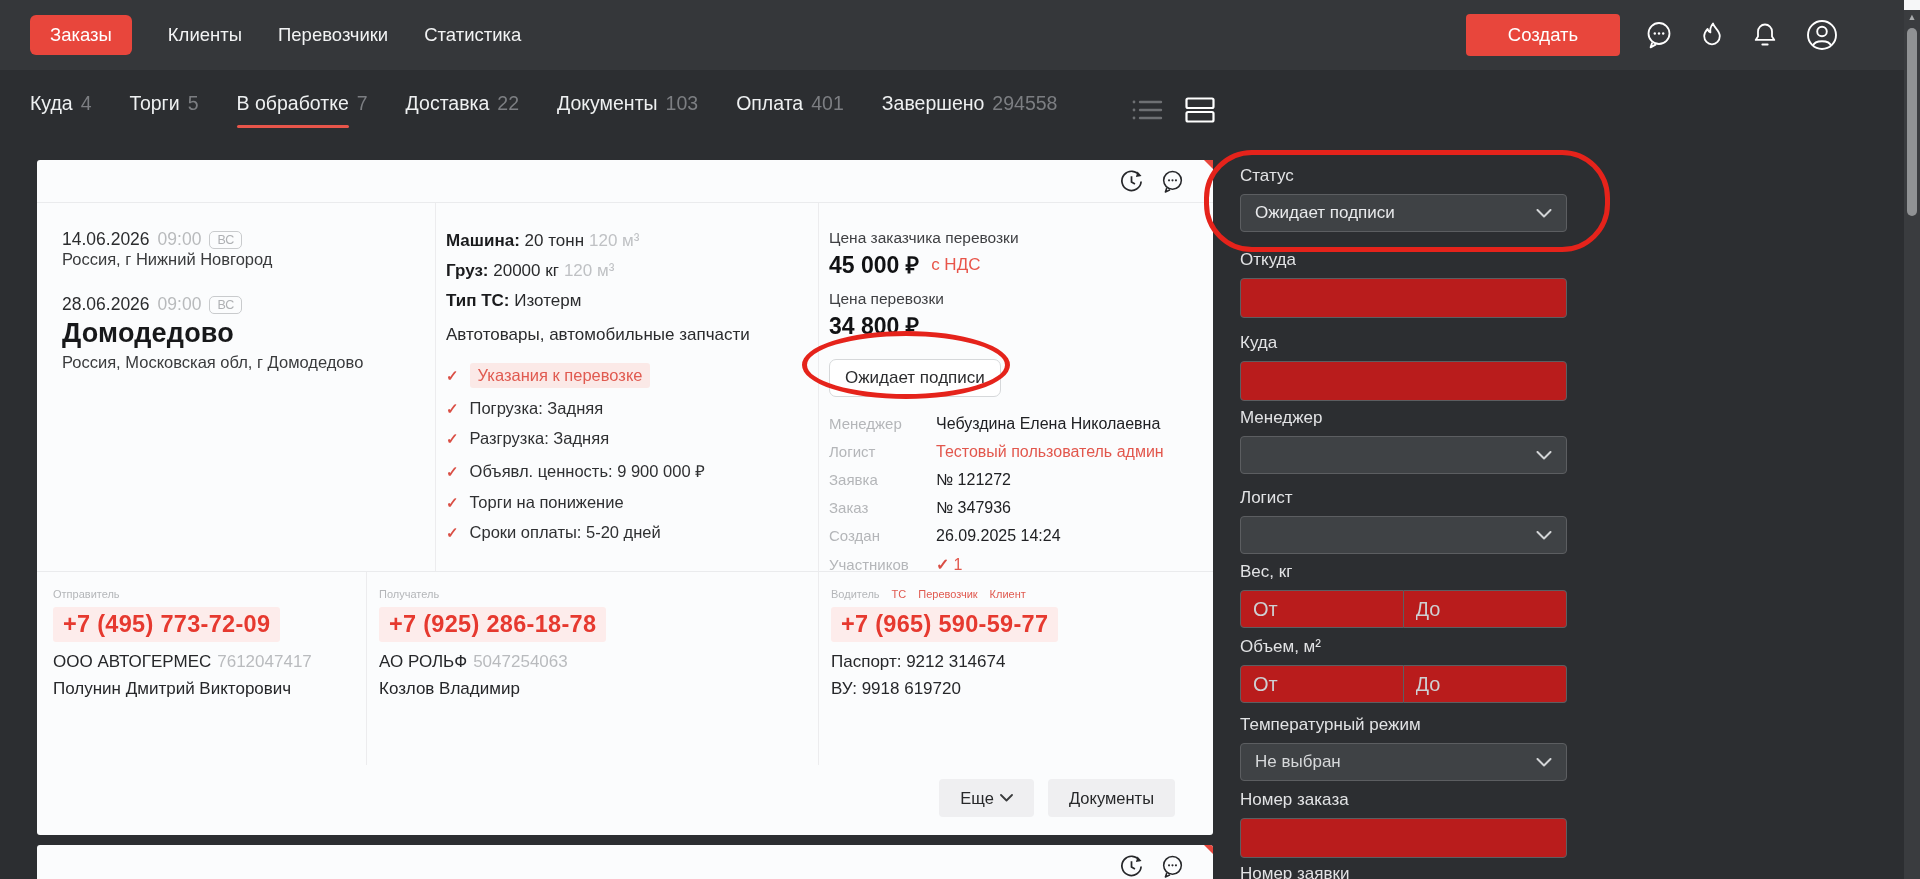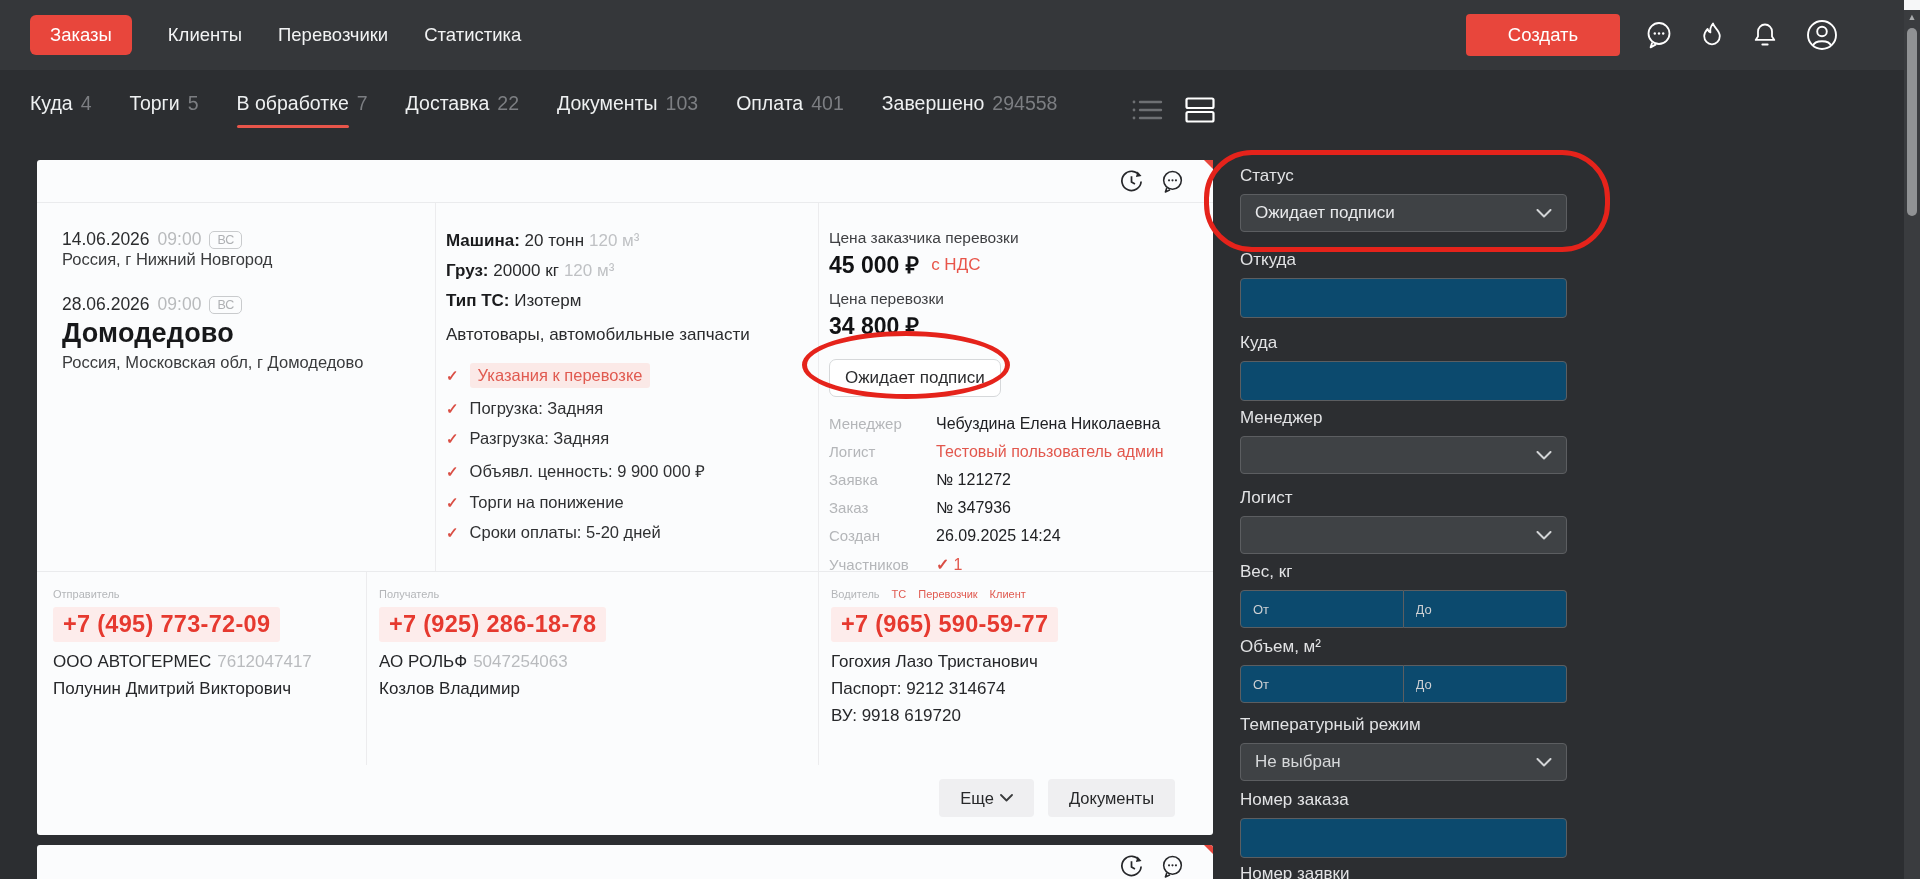--- a/index.html
+++ b/index.html
@@ -74,21 +74,21 @@
   .card-footer{height:70px;flex:none;display:flex;justify-content:flex-end;align-items:flex-start;gap:14px;padding:14px 38px 0 0;box-sizing:border-box;}
   .fbtn{background:#efeff1;border:none;border-radius:4px;height:38px;padding:0 21px;font-size:16.5px;color:#27282a;font-family:inherit;display:flex;align-items:center;gap:6px;cursor:pointer;}
 
   
   .fgroup{position:absolute;left:1240px;width:327px;}
   .flabel{color:#e2e3e5;font-size:17px;margin-bottom:8px;}
   .fsel{height:38px;background:#3f4245;border:1px solid #5c5e61;border-radius:4px;display:flex;align-items:center;padding:0 14px;box-sizing:border-box;cursor:pointer;}
   .fsel-val{color:#e9eaec;font-size:17px;}
   .fsel-val.muted{color:#d6d8da;}
   .fsel svg{margin-left:auto;}
-  .finput{display:block;width:100%;height:40px;background:#0c4a6e;border:1px solid #5c5e61;border-radius:4px;box-sizing:border-box;color:#e9eaec;font-size:13px;padding:0 12px;font-family:inherit;outline:none;}
+  .finput{display:block;width:100%;height:40px;background:#b91c1c;border:1px solid #5c5e61;border-radius:4px;box-sizing:border-box;color:#e9eaec;font-size:20px;padding:0 12px;font-family:inherit;outline:none;}
   .finput::placeholder{color:#ced0d3;opacity:1;}
   .frange{display:flex;}
   .frange .finput{width:50%;height:38px;}
   .frange .finput:first-child{border-radius:4px 0 0 4px;}
   .frange .finput:last-child{border-left:none;border-radius:0 4px 4px 0;}
 
   
   .annotation{position:absolute;border:5px solid #e5231b;pointer-events:none;}
   .ann1{left:802px;top:331px;width:198px;height:58px;border-radius:50%;}
   .ann2{left:1204px;top:150px;width:396px;height:92px;border-radius:48px;}
@@ -324,21 +324,20 @@
       <div class="cline">Козлов Владимир</div>
     </div>
     <div class="ccol3">
       <div class="clabel">
         <span>Водитель</span>
         <span class="clink">ТС</span>
         <span class="clink">Перевозчик</span>
         <span class="clink">Клиент</span>
       </div>
       <div><span class="phone">+7 (965) 590-59-77</span></div>
-      <div class="cline">Гогохия Лазо Тристанович</div>
       <div class="cline">Паспорт: 9212 314674</div>
       <div class="cline">ВУ: 9918 619720</div>
     </div>
   </div>
 
   <div class="card-footer">
     <button class="fbtn">
       <span>Еще</span>
       <svg width="13" height="8" viewBox="0 0 13 8">
           <polyline points="1,1 6.5,6.5 12,1" fill="none" stroke="#3a3b3d" stroke-width="1.8" stroke-linecap="round" stroke-linejoin="round"></polyline>

